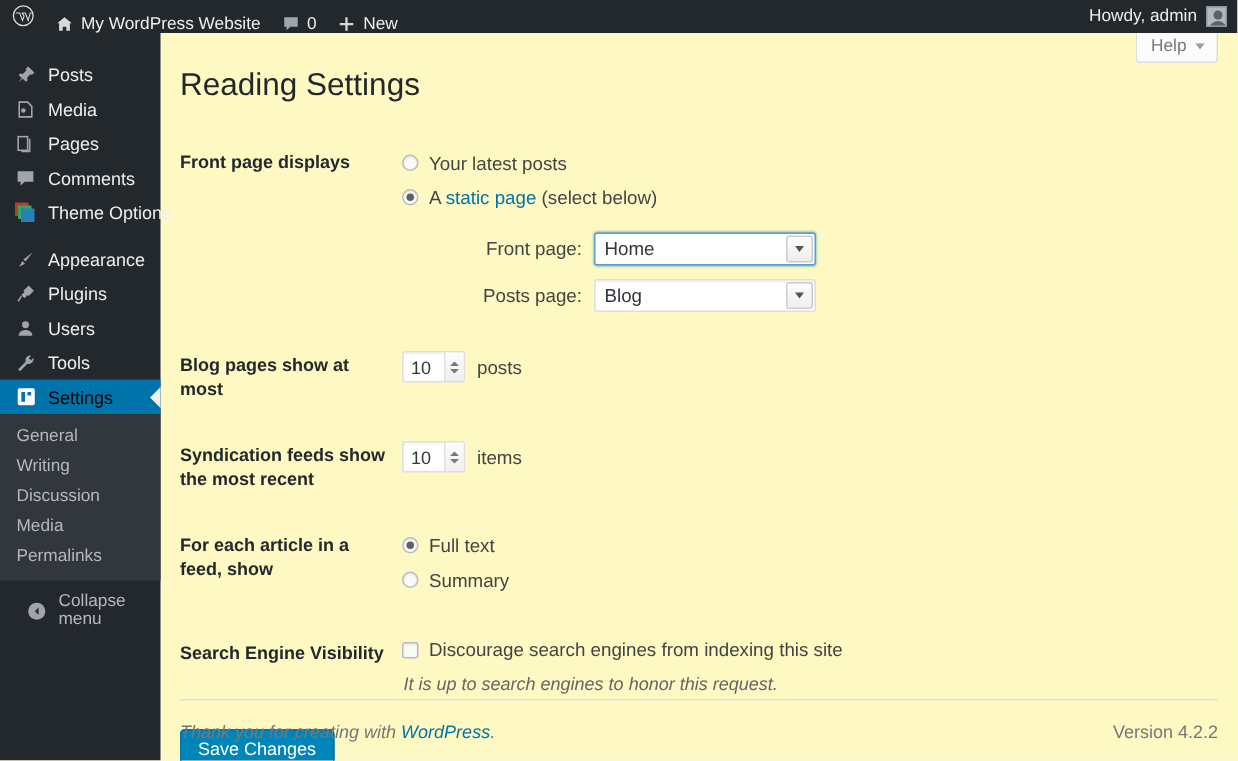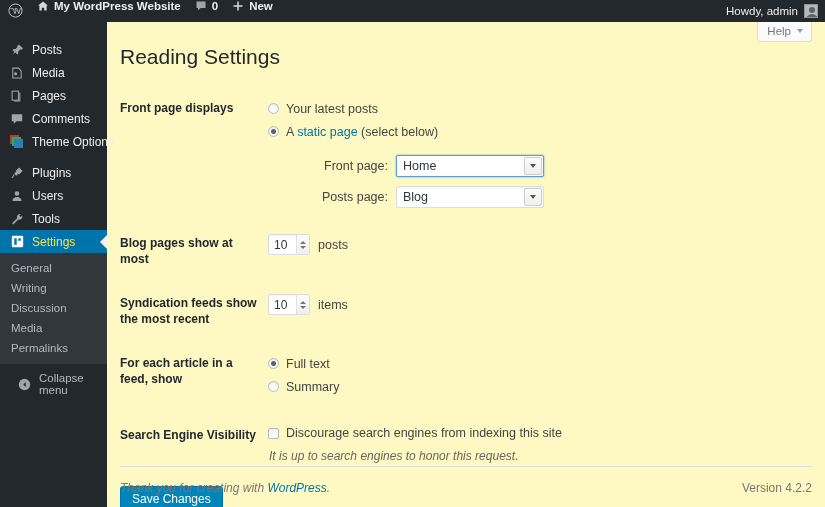--- a/index.html
+++ b/index.html
@@ -12,21 +12,21 @@
     -webkit-font-smoothing:antialiased;
   }
   #root { position:relative; width:825px; height:507px; }
 
   
   #adminbar {
     position:absolute; top:0; left:0; width:825px; height:22px;
     background:#23282d; color:#eee; font-size:11.5px;
     display:flex; align-items:center; z-index:30;
   }
-  .ab-item { display:flex; align-items:flex-start; height:22px; padding:0 7px; gap:5px; color:#eee;font-weight:bold; }
+  .ab-item { display:flex; align-items:flex-end; height:22px; padding:0 7px; gap:5px; color:#eee; }
   .ab-logo { font-size:14px; line-height:1; color:#d8d8d8; padding:0 7px 0 8px; }
   .ab-icon { color:#a0a5aa; display:inline-flex; align-items:center; }
   .ab-right { margin-left:auto; display:flex; align-items:center; padding-right:7px; gap:6px; }
   .ab-avatar {
     width:14px; height:14px; background:#b4b9be; border:1px solid #8f969c;
     display:inline-block; position:relative; overflow:hidden;
   }
   .ab-avatar:before {
     content:""; position:absolute; left:4px; top:2px; width:6px; height:6px;
     border-radius:50%; background:#5d6267;
@@ -40,21 +40,21 @@
   #sidebar {
     position:absolute; top:22px; left:0; width:107px; height:485px;
     background:#23282d; color:#eee; font-size:12px; z-index:20;
   }
   .menu-item {
     position:relative; display:flex; align-items:center; gap:7px;
     height:23px; padding:0 0 0 9px; color:#eee; white-space:nowrap;
   }
   .menu-item .mi-label { line-height:1; }
   .menu-sep { height:8px; }
-  .menu-item.current { background:#0073aa; color:#fde047; font-weight:normal; }
+  .menu-item.current { background:#0073aa; color:#000000; font-weight:normal; }
   .menu-item.current .arrow {
     position:absolute; right:0; top:50%; margin-top:-7px;
     width:0; height:0; border-top:7px solid transparent;
     border-bottom:7px solid transparent; border-right:7px solid #f1f1f1;
   }
   .submenu { background:#32373c; padding:5px 0 6px 0; }
   .sub-item {
     display:block; padding:3px 0 3px 11px; color:#b4b9be; font-size:11.5px; line-height:14px;
   }
   .sub-item.current { color:#fff; font-weight:bold; }
@@ -258,20 +258,28 @@
             <i></i>
             <i></i>
             <i></i>
           </span>
       </span>
       <span class="mi-label">Theme Options</span>
     </div>
 
     <div class="menu-sep"></div>
 
+    <div class="menu-item">
+      <span class="icn">
+        <svg width="14" height="14" viewBox="0 0 20 20">
+            <path d="M17 3 8 10l2 2 7-9zM7 11.5 4 17l5.5-3z" fill="currentColor"></path>
+          </svg>
+      </span>
+      <span class="mi-label">Appearance</span>
+    </div>
 
     <div class="menu-item">
       <span class="icn">
         <svg width="14" height="14" viewBox="0 0 20 20">
             <path d="M13 2 8 7l1 1-3 3 3 3 3-3 1 1 5-5z" fill="currentColor"></path>
             <path d="M6 12 3 17" stroke="currentColor" stroke-width="1.5"></path>
           </svg>
       </span>
       <span class="mi-label">Plugins</span>
     </div>

